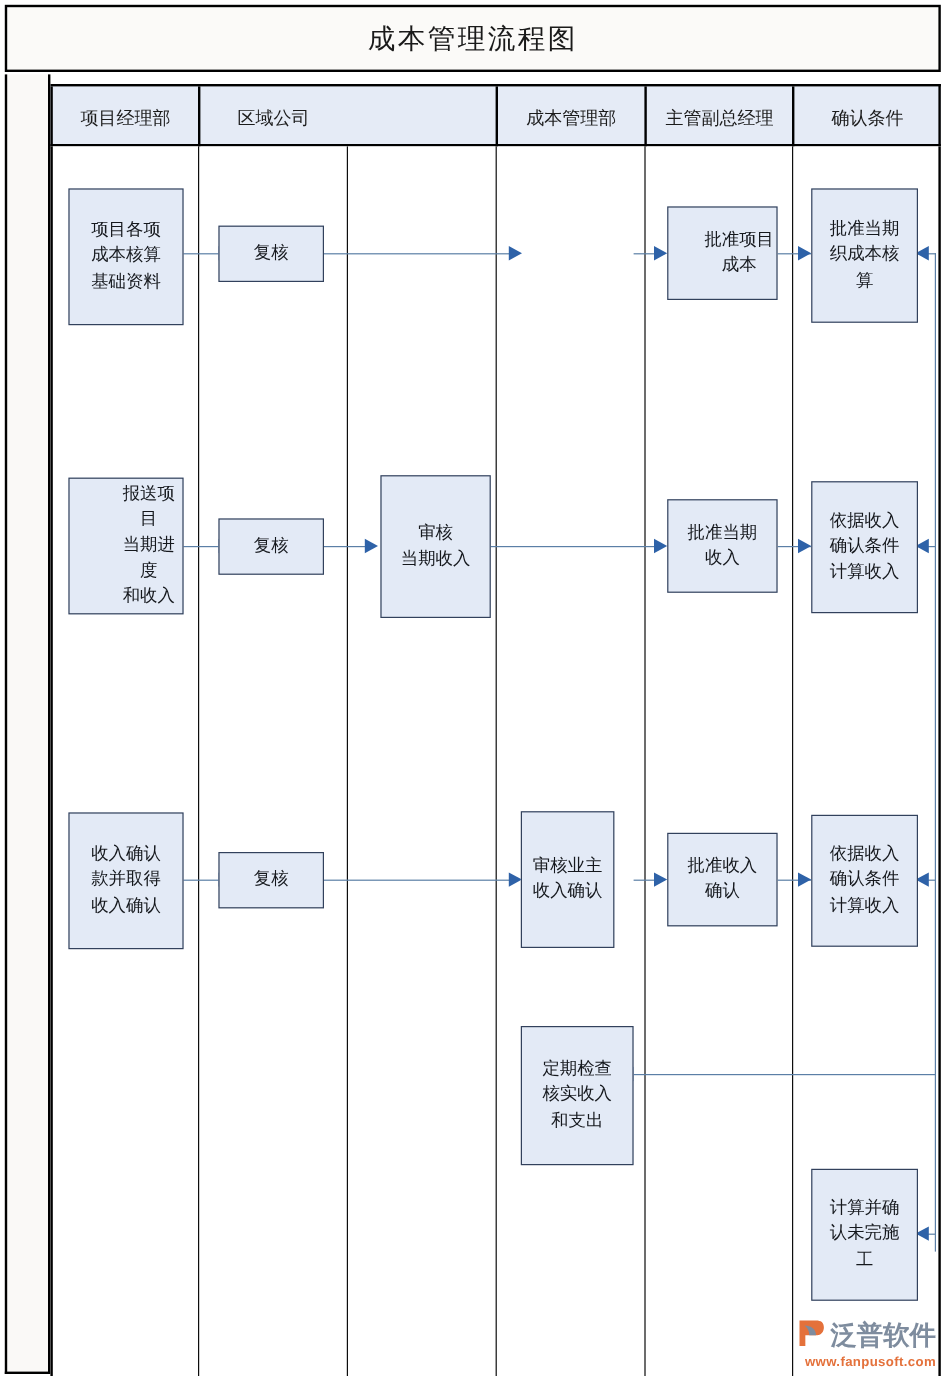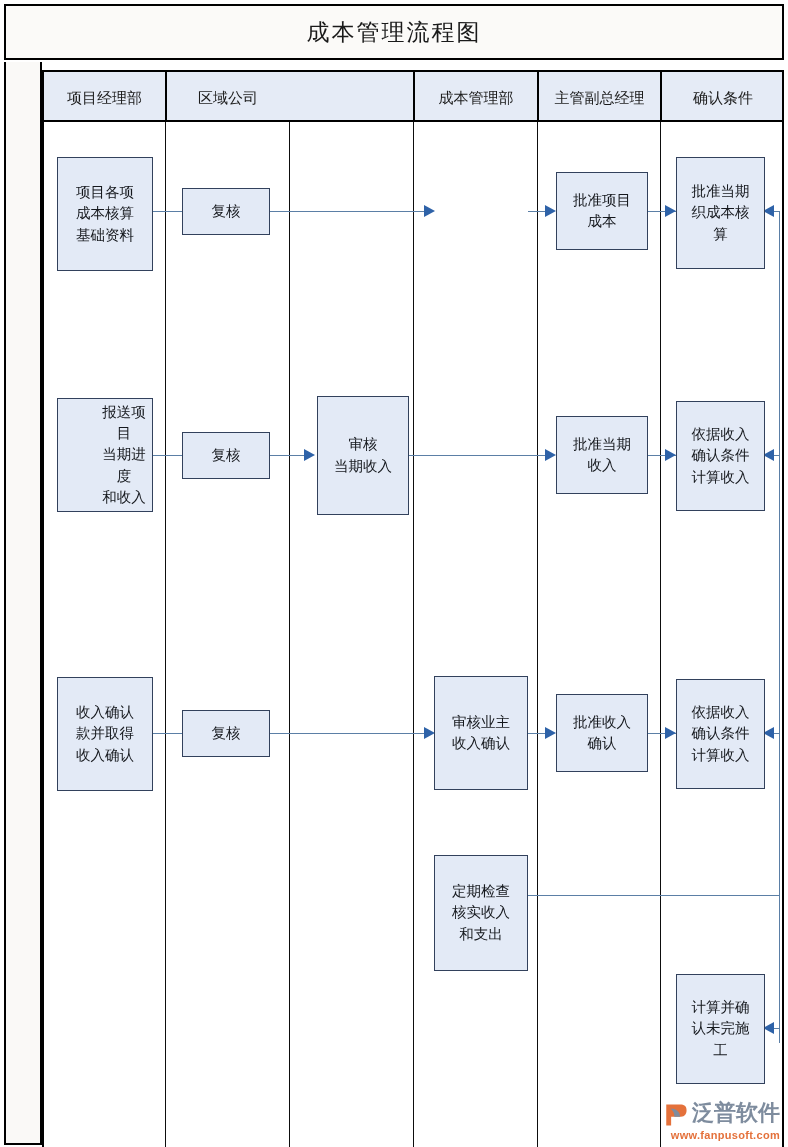--- a/index.html
+++ b/index.html
@@ -76,21 +76,21 @@
   .arrow.left{
     border-top:6px solid transparent;border-bottom:6px solid transparent;
     border-right:11px solid #2e62a8;
   }
 
   
   .watermark{
     position:absolute;right:8px;bottom:6px;width:150px;height:48px;z-index:9;
     display:flex;flex-direction:column;align-items:flex-end;justify-content:flex-end;
   }
-  .wm-row{display:flex;align-items:flex-end;}
+  .wm-row{display:flex;align-items:flex-start;}
   .wm-mark{width:26px;height:26px;margin-right:3px;}
   .wm-name{
     font-size:22px;font-weight:bold;color:#7e8c9e;
     font-family:"Liberation Sans",sans-serif;letter-spacing:0px;
   }
   .wm-url{
     font-size:11px;font-weight:bold;color:#e4713b;
     font-family:"Liberation Sans",sans-serif;margin-top:1px;letter-spacing:0.3px;
   }
 </style>
@@ -186,21 +186,21 @@
     </div>
   </div>
 
   <div class="node" style="left:182px;top:188px;width:88px;height:47px;">
     <div>
         <span>复核</span>
       </div>
   </div>
 
 
-  <div class="node" style="left:556px;top:172px;width:92px;height:78px;">
+  <div class="node" style="left:556px;top:172px;width:92px;height:78px;justify-content:flex-end;">
     <div>
       <span>批准项目</span>
       <span>成本</span>
     </div>
   </div>
 
   <div class="node" style="left:676px;top:157px;width:89px;height:112px;">
     <div>
       <span>批准当期</span>
       <span>织成本核</span>
@@ -251,21 +251,21 @@
       <span>收入确认</span>
     </div>
   </div>
 
   <div class="node" style="left:182px;top:710px;width:88px;height:47px;">
     <div>
         <span>复核</span>
       </div>
   </div>
 
-  <div class="node" style="left:434px;top:676px;width:94px;height:114px;">
+  <div class="node" style="left:434px;top:676px;width:78px;height:114px;">
     <div>
       <span>审核业主</span>
       <span>收入确认</span>
     </div>
   </div>
 
   <div class="node" style="left:556px;top:694px;width:92px;height:78px;">
     <div>
       <span>批准收入</span>
       <span>确认</span>

